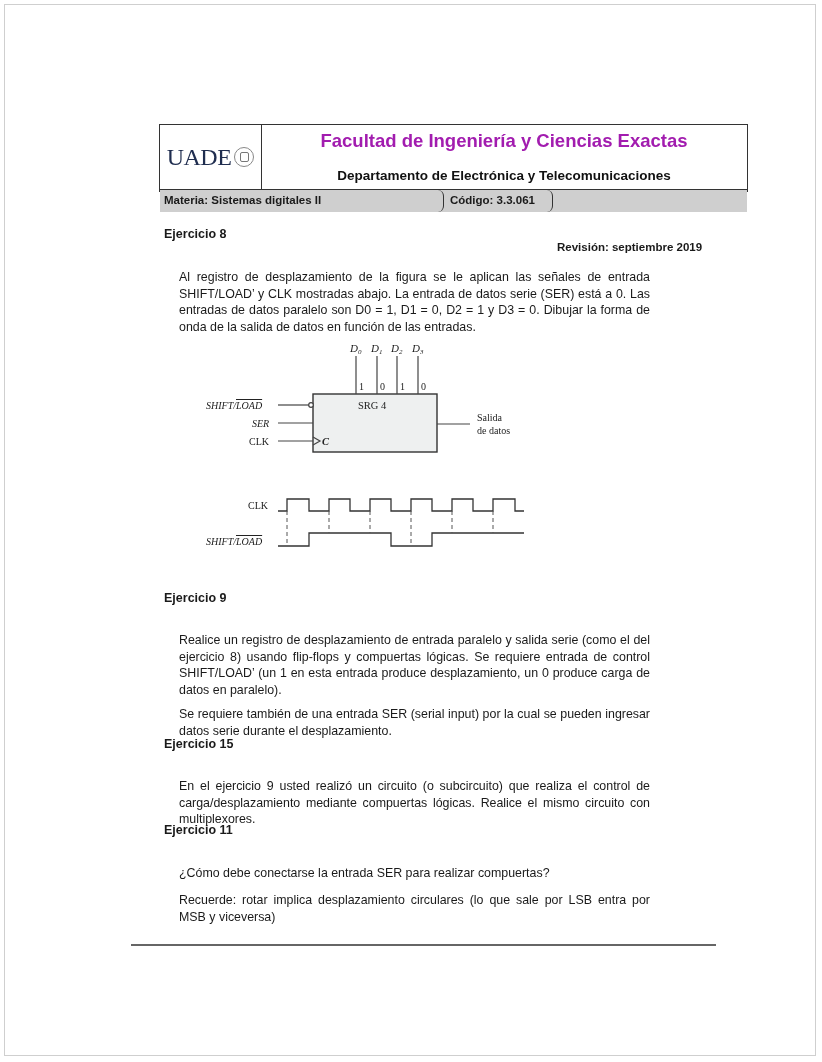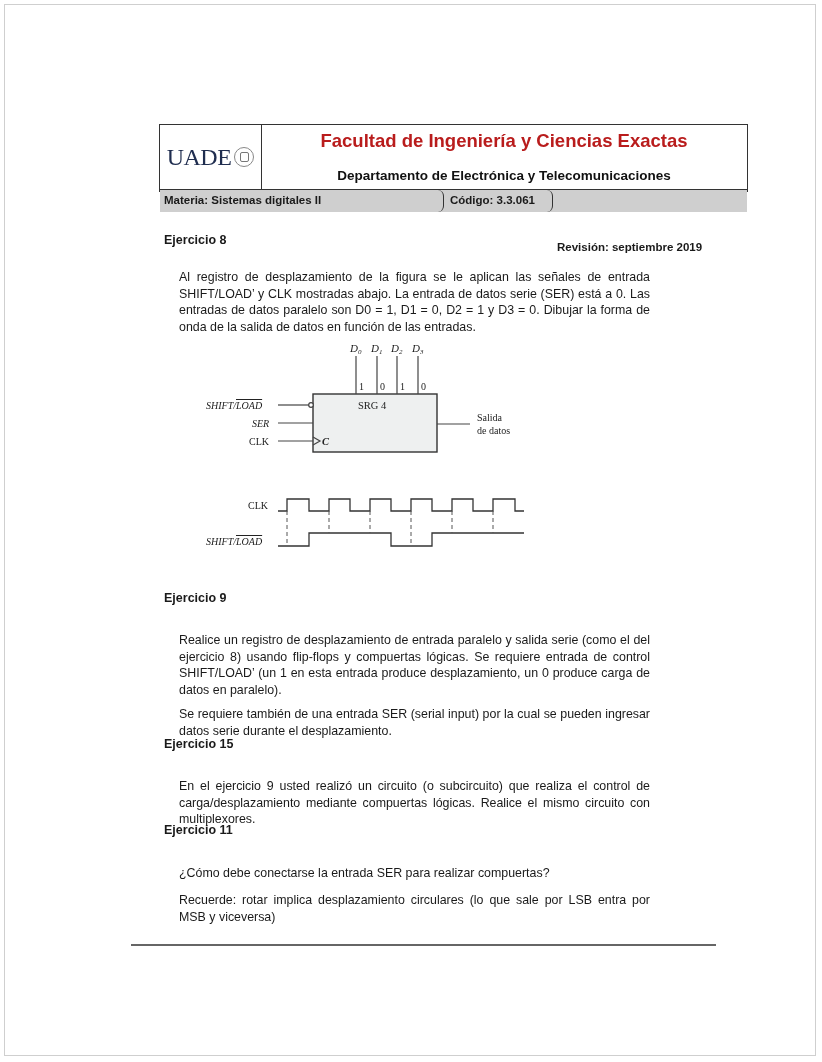--- a/index.html
+++ b/index.html
@@ -4,21 +4,21 @@
 <style>
   html, body { margin:0; padding:0; background:#ffffff; }
   body { width:822px; height:1062px; position:relative; font-family:"Liberation Sans", sans-serif; color:#1a1a1a; overflow:hidden; }
   .page { position:absolute; left:4px; top:4px; width:812px; height:1052px; border:1px solid #cfcfcf; box-sizing:border-box; background:#fff; }
   .hdr { position:absolute; left:159px; top:124px; width:589px; height:68px; border:1.5px solid #333; box-sizing:border-box; }
   .logo-cell { position:absolute; left:0; top:0; width:101px; height:64px; border-right:1.5px solid #333; display:flex; align-items:center; justify-content:center; }
   .logo-text { font-family:"Liberation Serif", serif; font-size:24px; color:#1f2d4f; letter-spacing:-0.5px; }
   .seal { display:inline-block; width:20px; height:20px; border:1.5px solid #888; border-radius:50%; margin-left:3px; position:relative; vertical-align:middle; box-sizing:border-box; }
   .seal::after { content:""; position:absolute; left:5px; top:4px; width:7px; height:8px; border:1px solid #777; border-radius:2px; }
   .title-cell { position:absolute; left:101px; top:0; right:0; height:64px; }
-  .h1 { position:absolute; left:0; right:0; top:5px; text-align:center; font-size:18.5px; font-weight:bold; color:#b91c1c; }
+  .h1 { position:absolute; left:0; right:0; top:5px; text-align:center; font-size:18.5px; font-weight:bold; color:#a21caf; }
   .h2 { position:absolute; left:0; right:0; top:43px; text-align:center; font-size:13.5px; font-weight:bold; color:#111; }
   .info-row { position:absolute; left:0; right:0; top:64px; height:22px; background:#cfcfcf; border-top:1.5px solid #333; display:flex; font-size:11.5px; font-weight:bold; }
   .info-row div { box-sizing:border-box; padding-left:4px; line-height:20px;border-radius:6px; }
   .c1 { width:284px; border-right:1.5px solid #333; }
   .c2 { width:109px; border-right:1.5px solid #333; padding-left:6px !important; }
   .c3 { flex:1;margin-top:47px; }
   .content { position:absolute; left:164px; width:501px; font-size:12.4px; line-height:16.5px; }
   .ex-title { position:absolute; left:164px; font-size:12.5px; font-weight:bold; }
   .just { text-align:justify; text-align-last:left; margin:15px; }
   .rule { position:absolute; left:131px; top:944px; width:585px; height:2px; background:#666; }
@@ -38,21 +38,21 @@
     <div class="h1">Facultad de Ingeniería y Ciencias Exactas</div>
     <div class="h2">Departamento de Electrónica y Telecomunicaciones</div>
   </div>
   <div class="info-row">
     <div class="c1">Materia: Sistemas digitales II</div>
     <div class="c2">Código: 3.3.061</div>
     <div class="c3">Revisión: septiembre 2019</div>
   </div>
 </div>
 
-<div class="ex-title" style="top:233px;">Ejercicio 8</div>
+<div class="ex-title" style="top:227px;">Ejercicio 8</div>
 <div class="content" style="top:254px;">
   <p class="just">Al registro de desplazamiento de la figura se le aplican las señales de entrada SHIFT/LOAD’ y CLK mostradas abajo. La entrada de datos serie (SER) está a 0. Las entradas de datos paralelo son D0 = 1, D1 = 0, D2 = 1 y D3 = 0. Dibujar la forma de onda de la salida de datos en función de las entradas.</p>
 </div>
 
 <svg style="position:absolute;left:200px;top:335px;" width="340" height="130" viewBox="200 335 340 130">
   <g stroke="#444" stroke-width="1.2" fill="none">
     <rect x="313" y="394" width="124" height="58" fill="#eef0f0" stroke="#333" stroke-width="1.4"></rect>
     <line x1="356" y1="356" x2="356" y2="394"></line>
     <line x1="377" y1="356" x2="377" y2="394"></line>
     <line x1="397" y1="356" x2="397" y2="394"></line>

